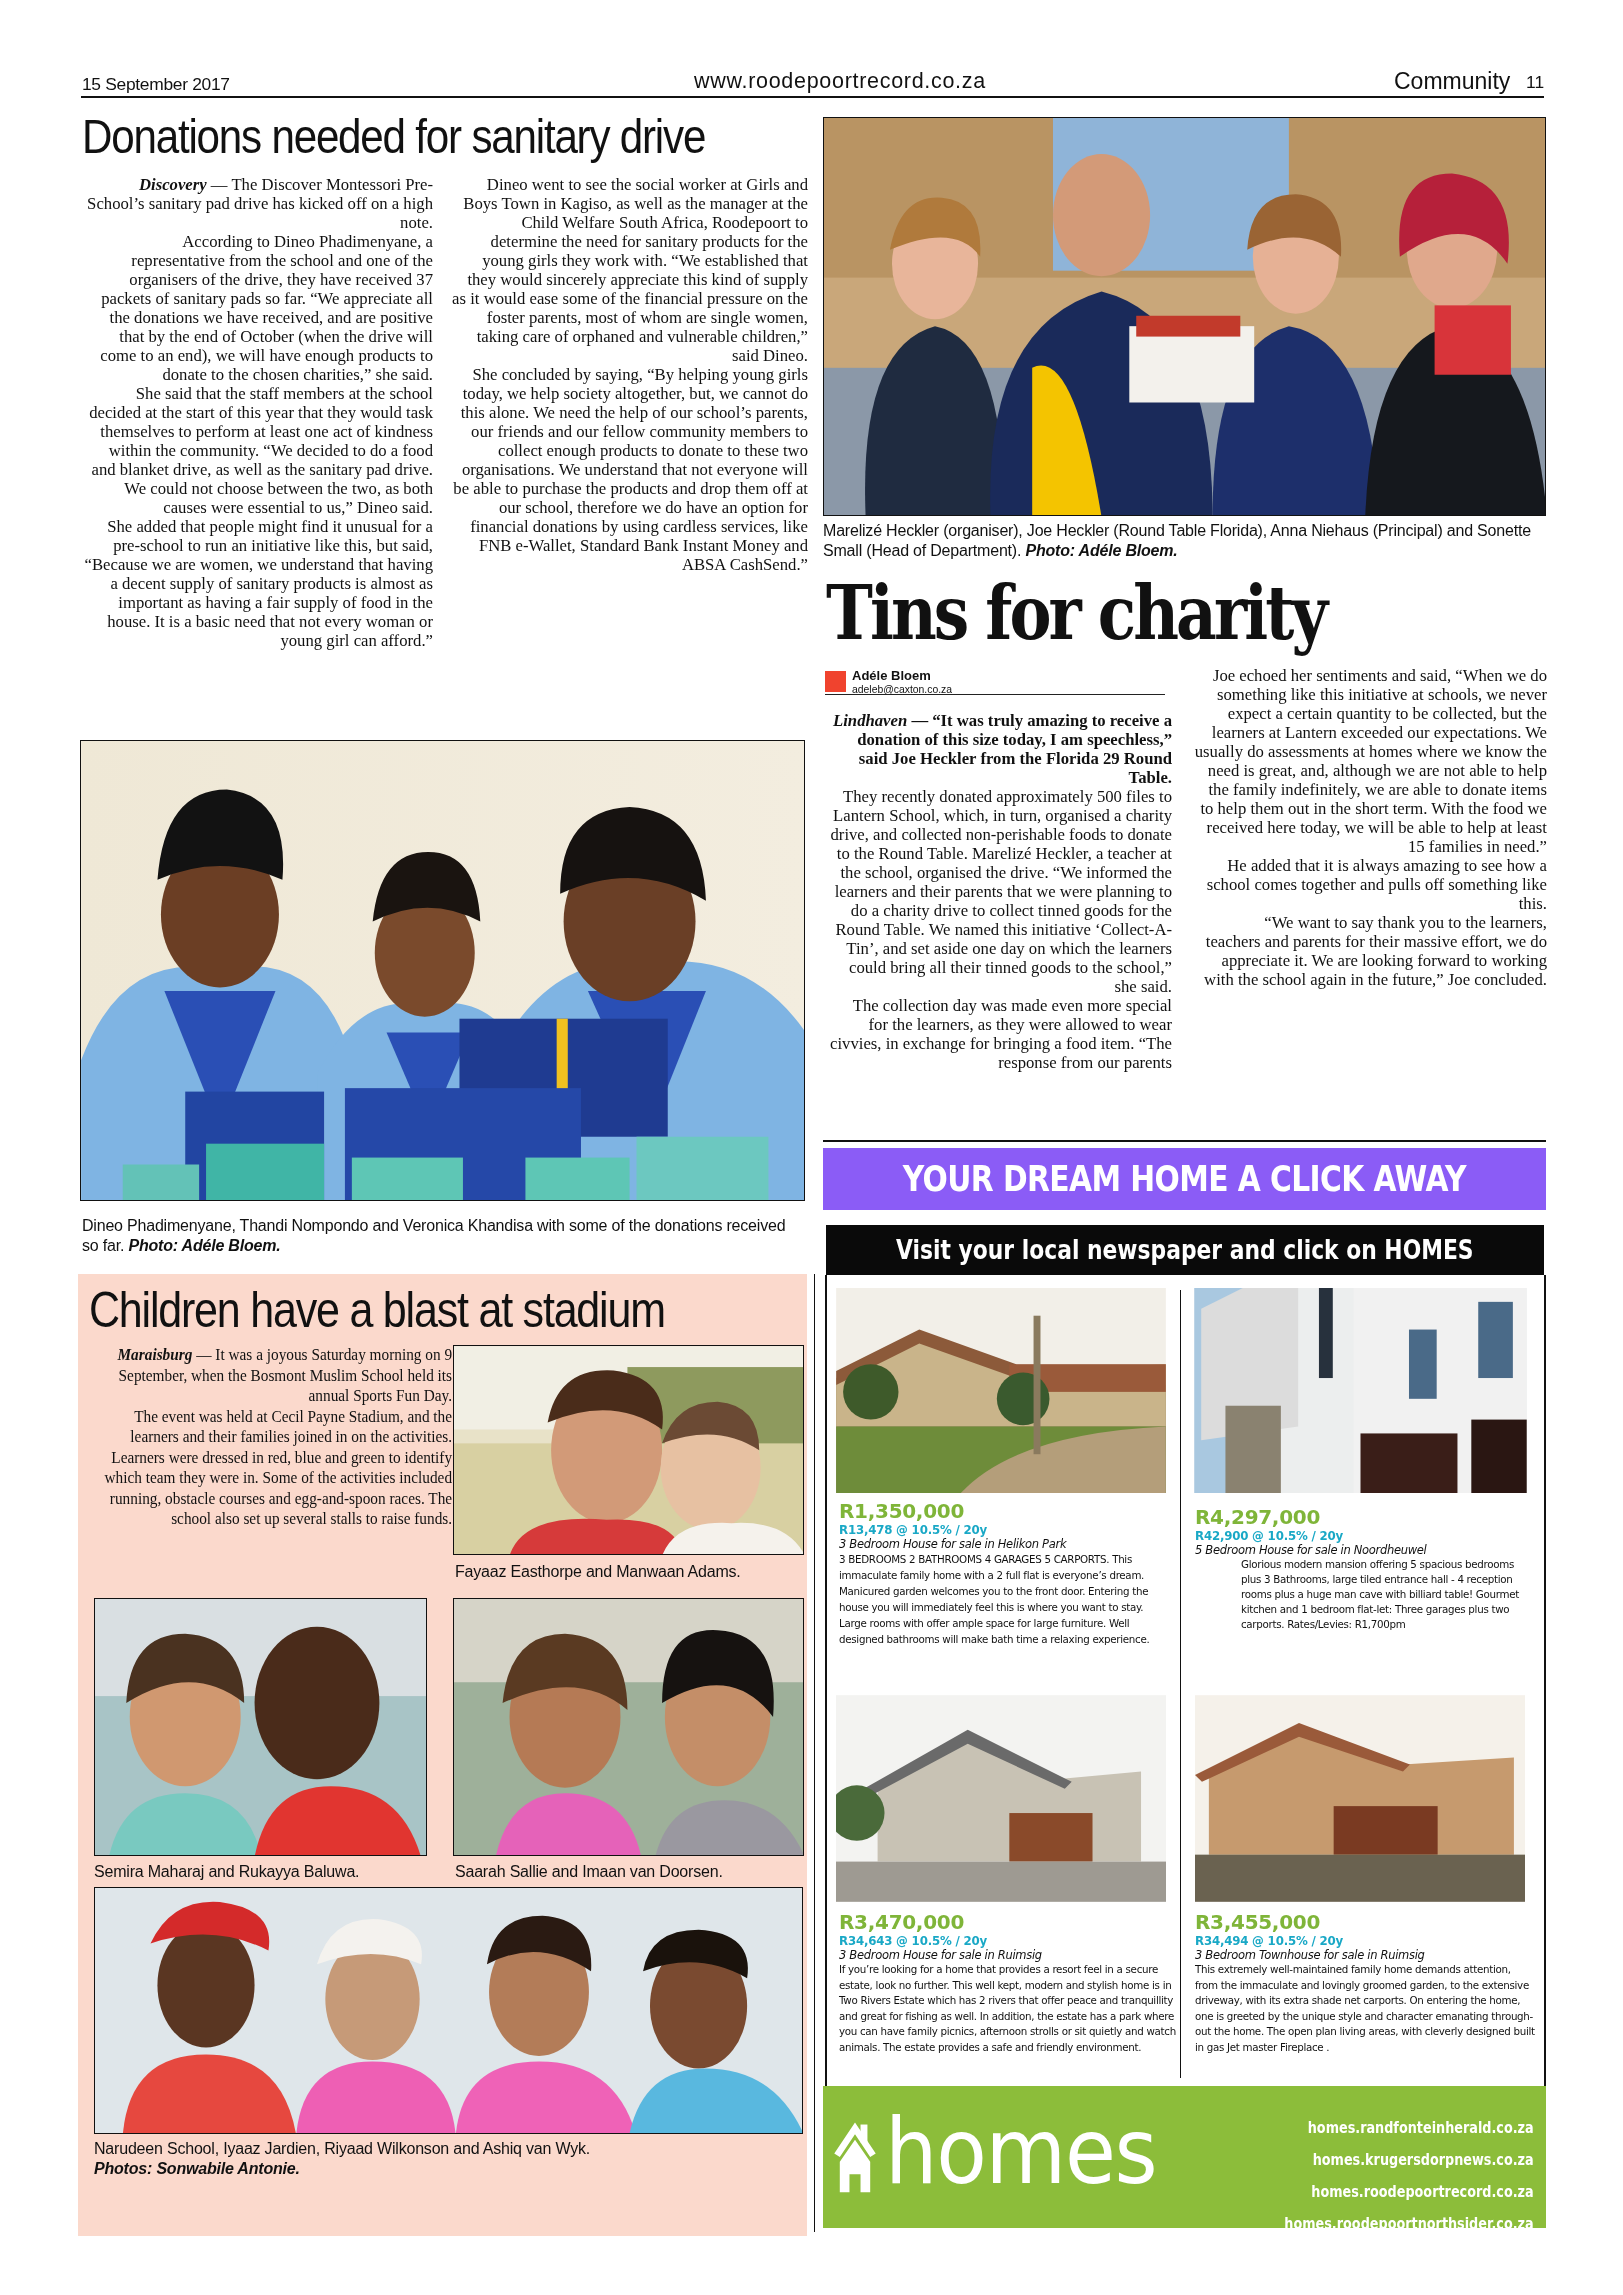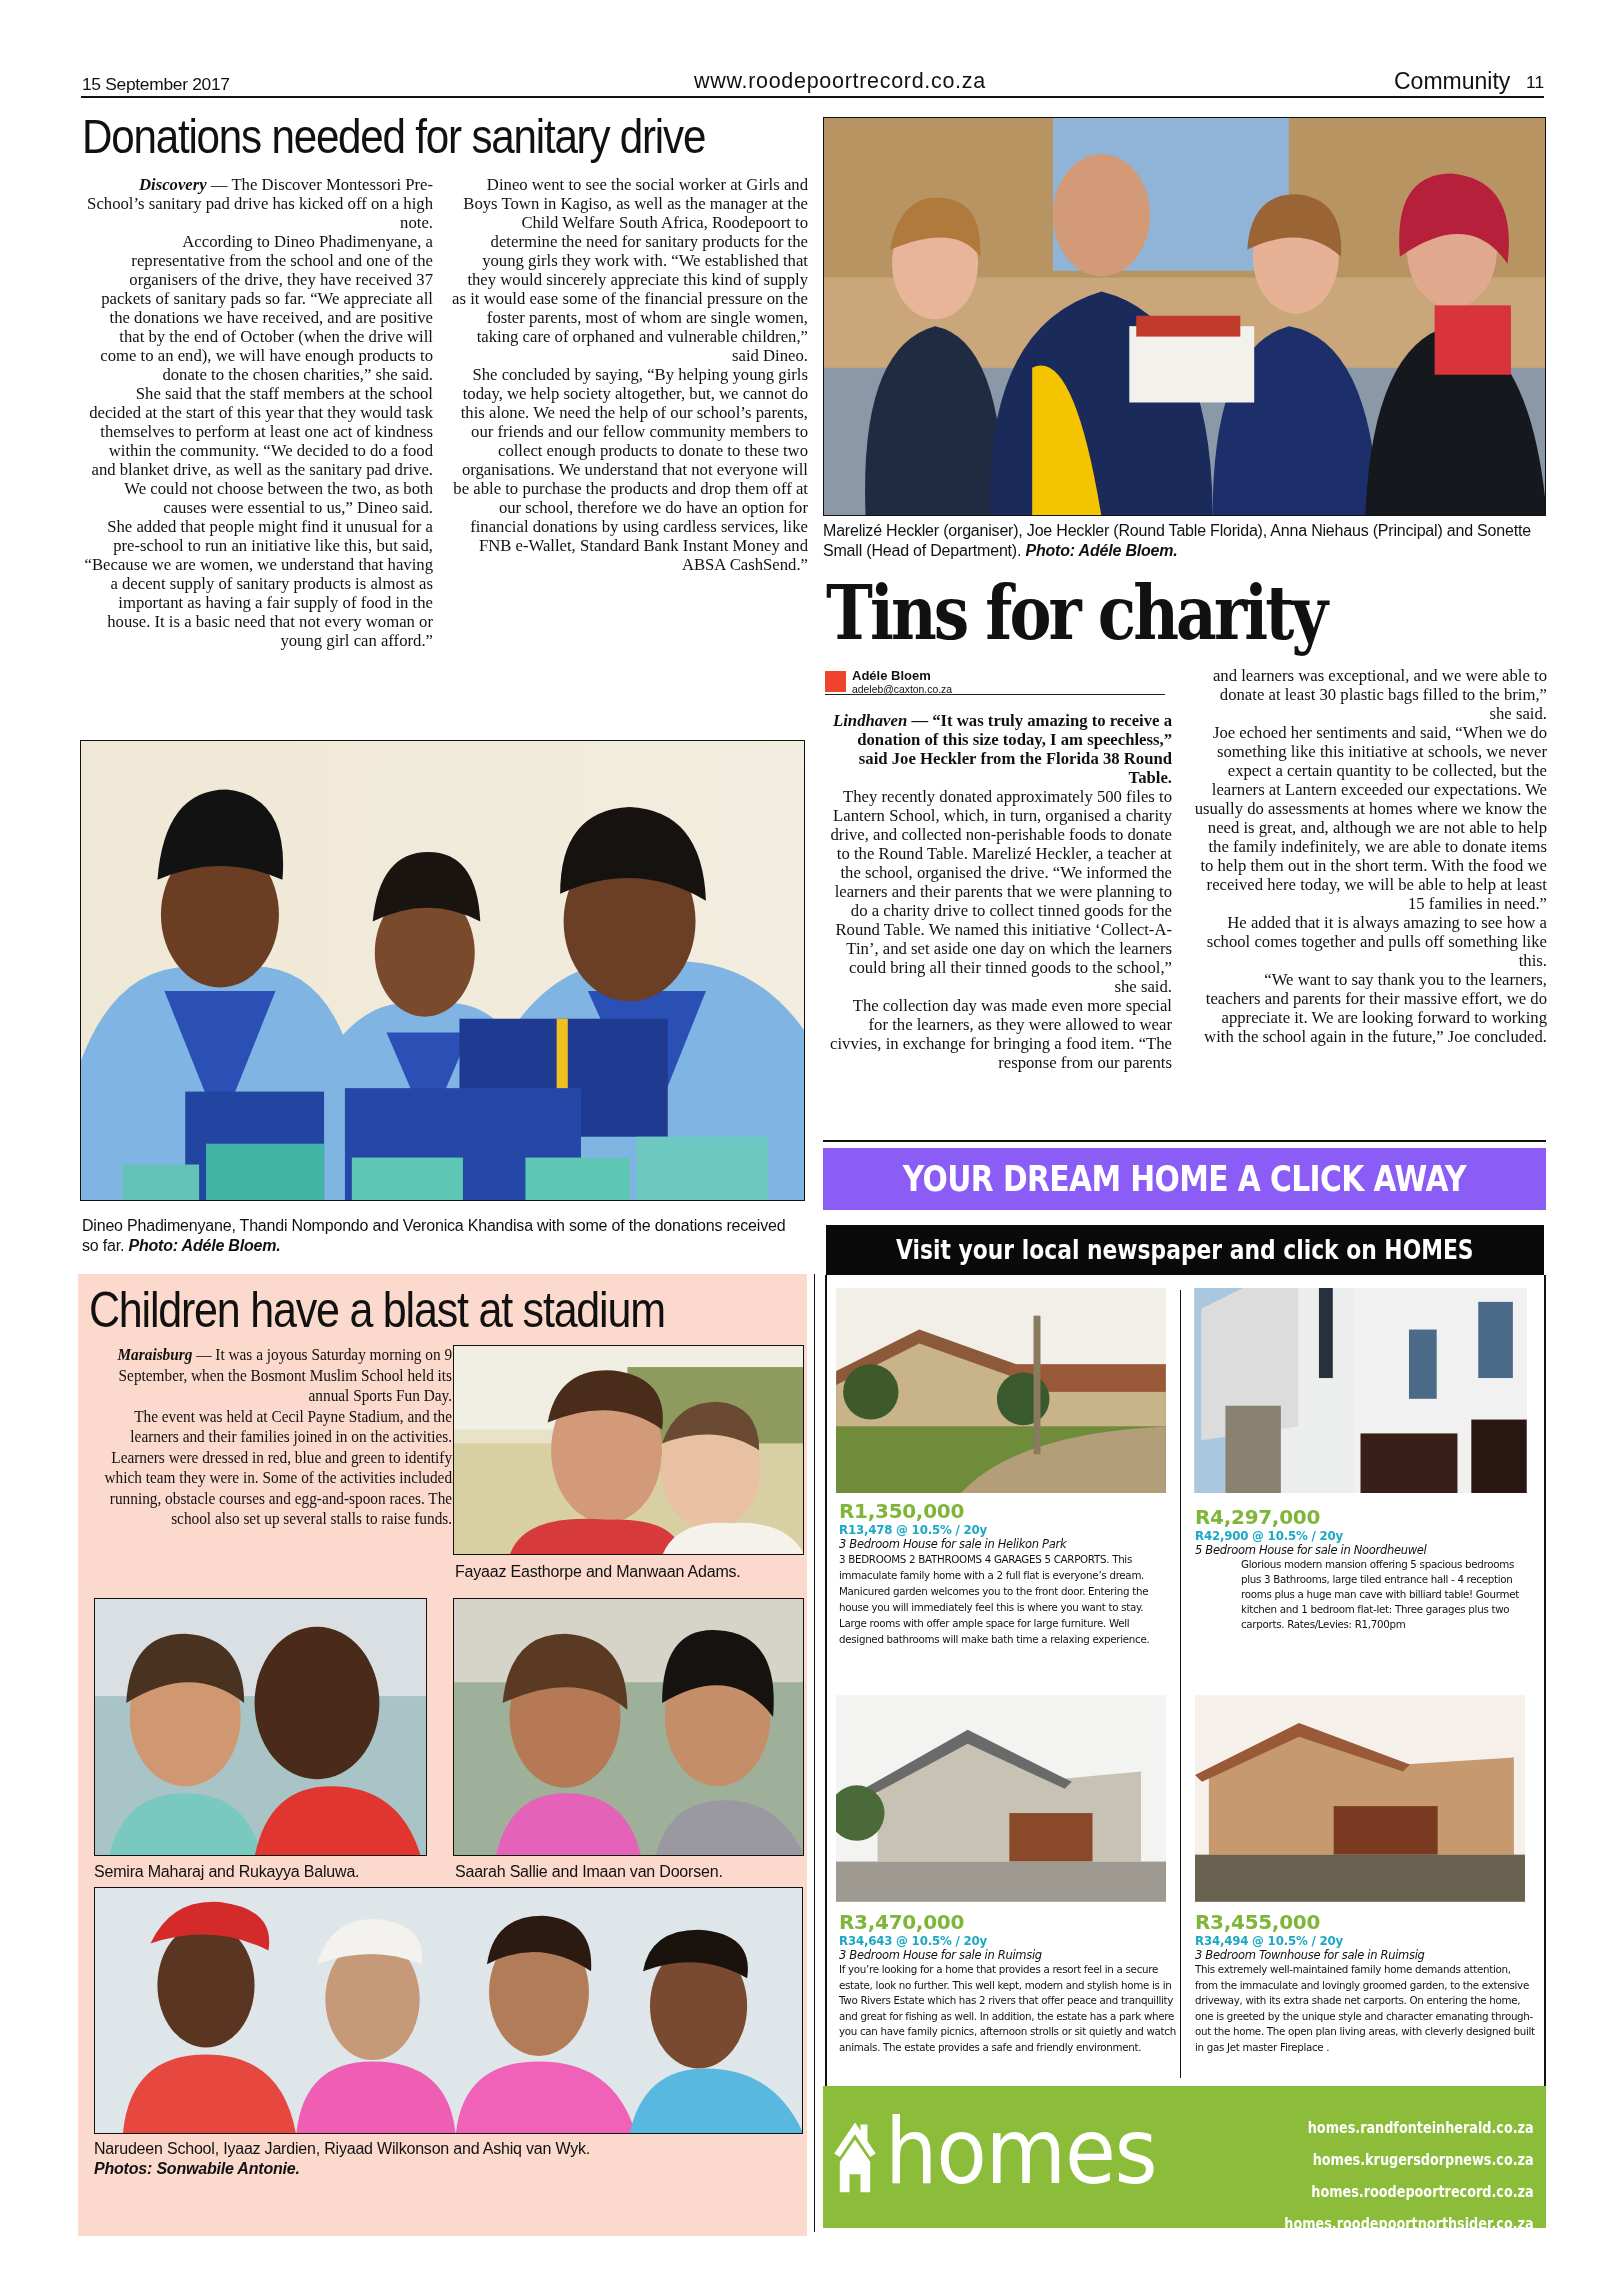--- a/index.html
+++ b/index.html
@@ -155,27 +155,26 @@
 </div>
 
 <h1 class="abs h-tins">Tins for charity</h1>
 
 <div class="abs byline-square"></div>
 <div class="abs byline-name">Adéle Bloem</div>
 <div class="abs byline-email">adeleb@caxton.co.za</div>
 <div class="abs byline-rule"></div>
 
 <div class="abs body-col" style="left:825px; top:711px; width:347px;">
-  <p style="font-weight:bold;"><span class="dateline">Lindhaven</span><span> — “It was truly amazing to receive a donation of this size today, I am speechless,” said Joe Heckler from the Florida 38 Round Table.</span></p>
+  <p style="font-weight:bold;"><span class="dateline">Lindhaven</span><span> — “It was truly amazing to receive a donation of this size today, I am speechless,” said Joe Heckler from the Florida 29 Round Table.</span></p>
   <p>They recently donated approximately 500 files to Lantern School, which, in turn, organised a charity drive, and collected non-perishable foods to donate to the Round Table. Marelizé Heckler, a teacher at the school, organised the drive. “We informed the learners and their parents that we were planning to do a charity drive to collect tinned goods for the Round Table. We named this initiative ‘Collect-A-Tin’, and set aside one day on which the learners could bring all their tinned goods to the school,” she said.</p>
   <p>The collection day was made even more special for the learners, as they were allowed to wear civvies, in exchange for bringing a food item. “The response from our parents</p>
 </div>
 
 <div class="abs body-col" style="left:1194px; top:666px; width:353px;">
-  <p>and learners was exceptional, and we were able to donate at least 30 plastic bags filled to the brim,” she said.</p>
   <p>Joe echoed her sentiments and said, “When we do something like this initiative at schools, we never expect a certain quantity to be collected, but the learners at Lantern exceeded our expectations. We usually do assessments at homes where we know the need is great, and, although we are not able to help the family indefinitely, we are able to donate items to help them out in the short term. With the food we received here today, we will be able to help at least 15 families in need.”</p>
   <p>He added that it is always amazing to see how a school comes together and pulls off something like this.</p>
   <p>“We want to say thank you to the learners, teachers and parents for their massive effort, we do appreciate it. We are looking forward to working with the school again in the future,” Joe concluded.</p>
 </div>
 <div class="abs" style="left:823px; top:1140px; width:723px; height:2.1px; background:#111;"></div>
 
 <div class="abs pink-box"></div>
 <h1 class="abs headline-sans h-stadium">Children have a blast at stadium</h1>
 
 <div class="abs body-col" style="left:86px; top:1344px; width:375px; font-size:17.4px; line-height:20.5px;">

